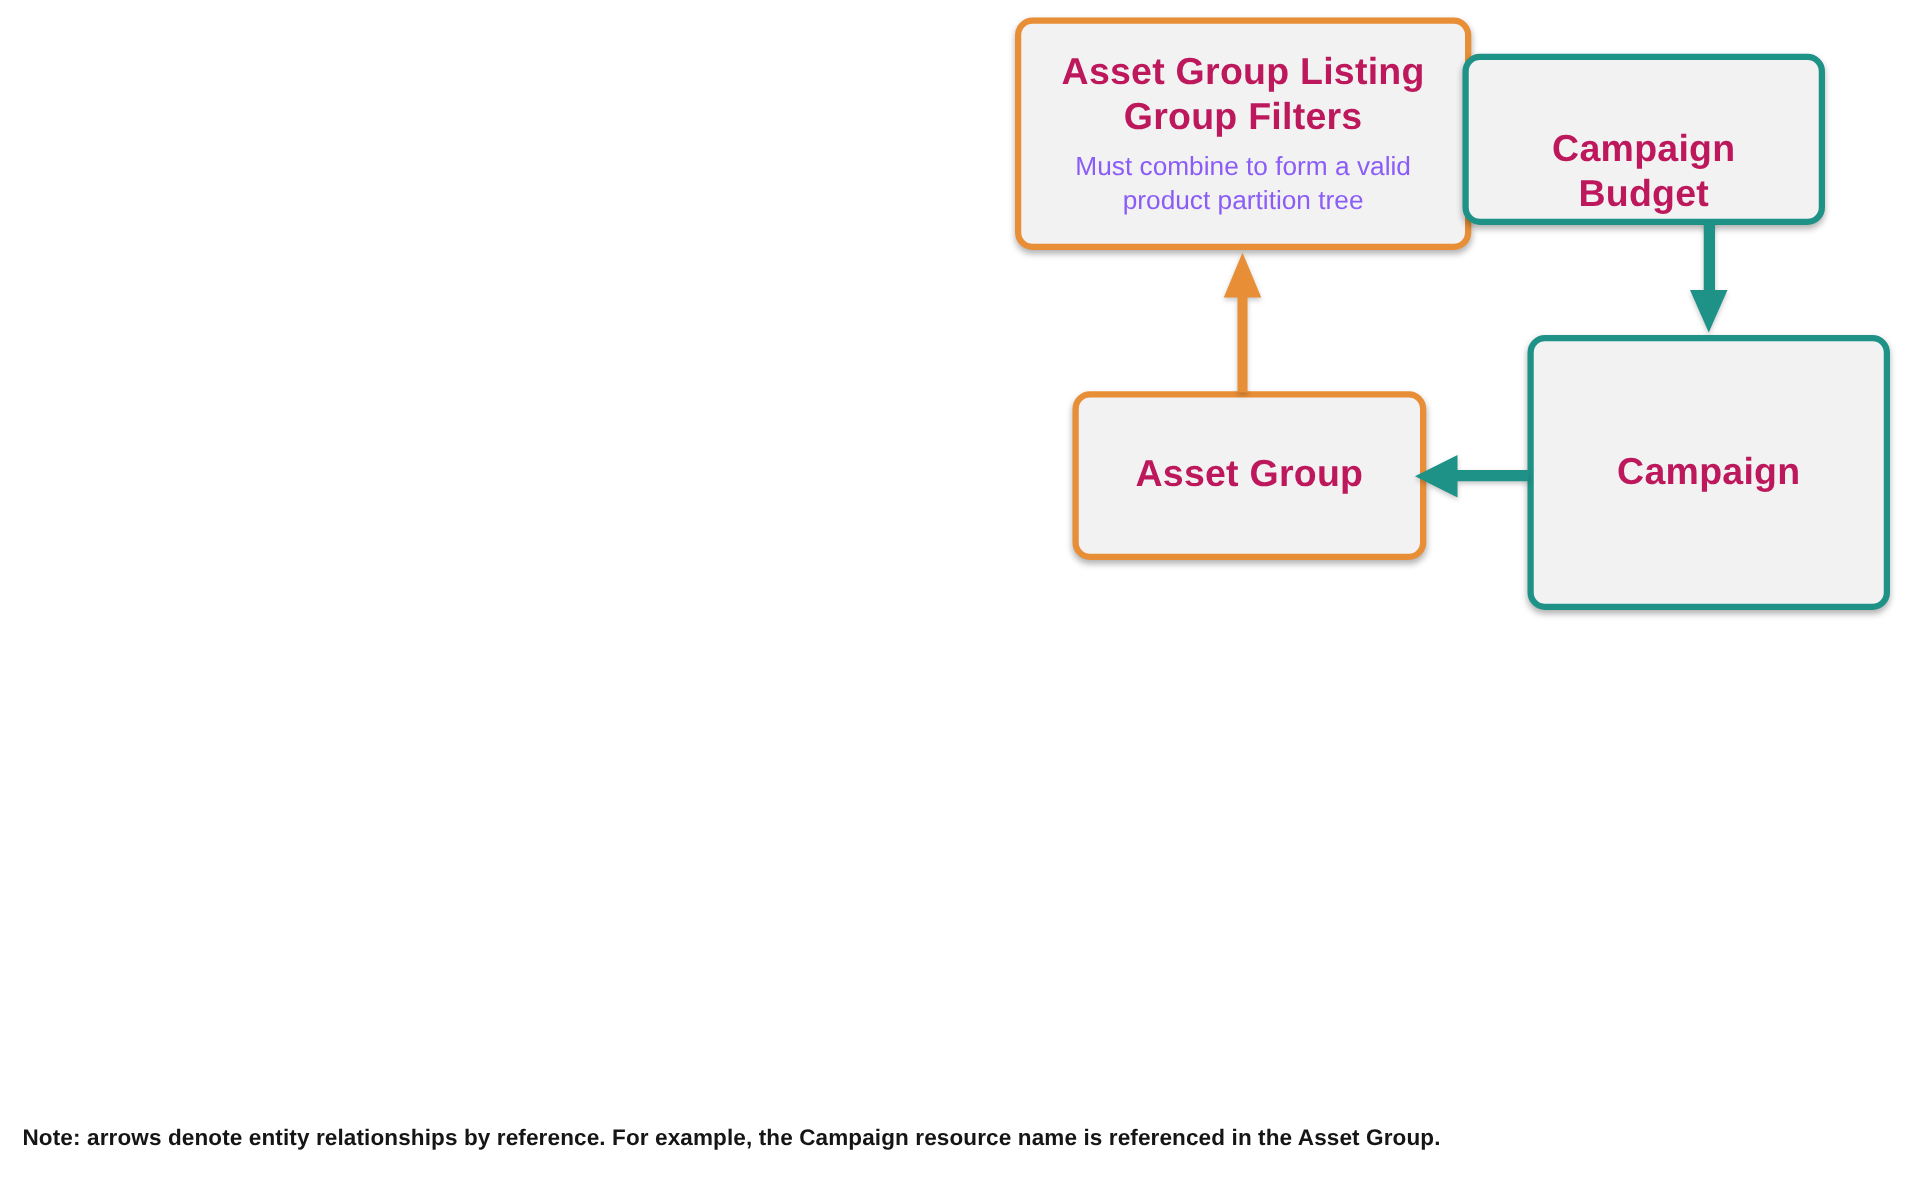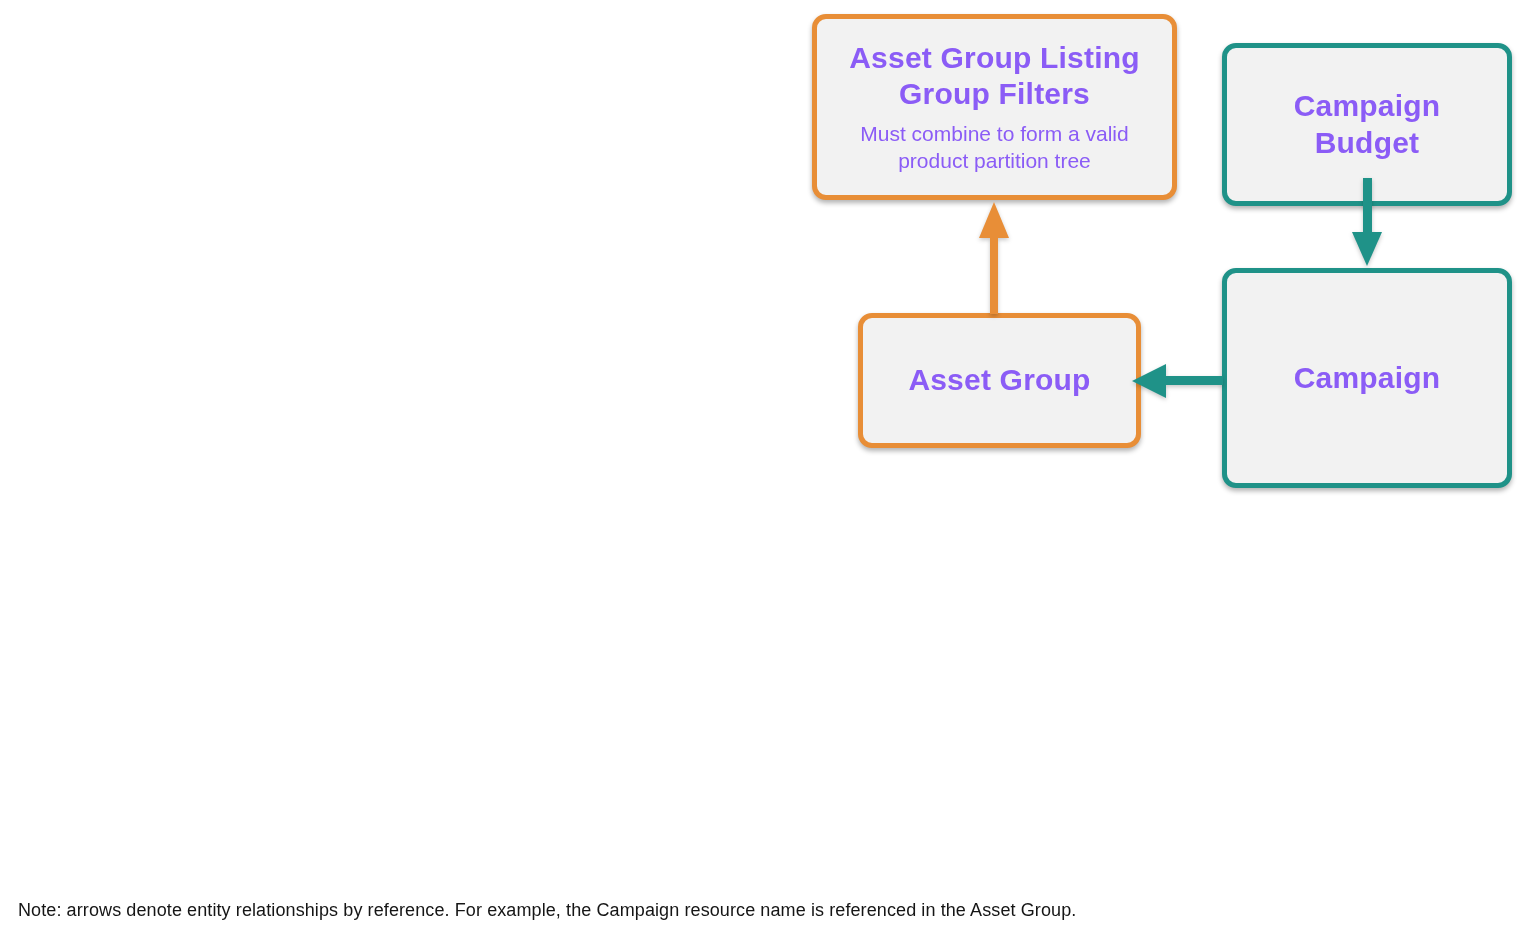--- a/index.html
+++ b/index.html
@@ -27,36 +27,36 @@
     justify-content: center;
     text-align: center;
   }
   .box.orange { border: 5px solid #E88E37; }
   .box.teal   { border: 5px solid #1F9288; }
 
   .box-title {
     font-weight: 700;
     font-size: 30px;
     line-height: 1.22;
-    color: #8b5cf6;
+    color: #be185d;
     letter-spacing: 0.2px;
   }
   .box-subtitle {
     font-size: 21px;
     line-height: 1.3;
     color: #8b5cf6;
     margin-top: 7px;
   }
 
   
   #box-filters        { left: 812px;  top: 14px;  width: 365px; height: 186px; }
   #box-filters .box-title    { max-width: 330px; }
   #box-filters .box-subtitle { max-width: 322px; }
 
-  #box-campaign-budget { left: 1222px; top: 43px;  width: 290px; height: 163px; }
+  #box-campaign-budget { left: 1170px; top: 43px;  width: 290px; height: 137px; justify-content: flex-end; }
   #box-campaign-budget .box-title { max-width: 190px; }
 
   #box-asset-group    { left: 858px;  top: 313px; width: 283px; height: 135px; }
 
   #box-campaign       { left: 1222px; top: 268px; width: 290px; height: 220px; }
   #box-campaign .box-subtitle { max-width: 208px; margin-top: 5px; }
 
   
   .arrow-part { position: absolute; }
   .arrow-group { filter: drop-shadow(0 2px 2px rgba(0,0,0,0.22)); }
@@ -96,21 +96,21 @@
     border-bottom: 17px solid transparent;
     border-right: 34px solid #1F9288;
   }
 
   .note {
     position: absolute;
     left: 18px;
     top: 900px;
     width: 1500px;
     font-size: 18px;
-    font-weight: 400;
+    font-weight: 700;
     color: #151515;
     letter-spacing: 0.1px;
     white-space: nowrap;
   }
 </style>
 </head>
 <body>
 
 <div class="canvas">
 

